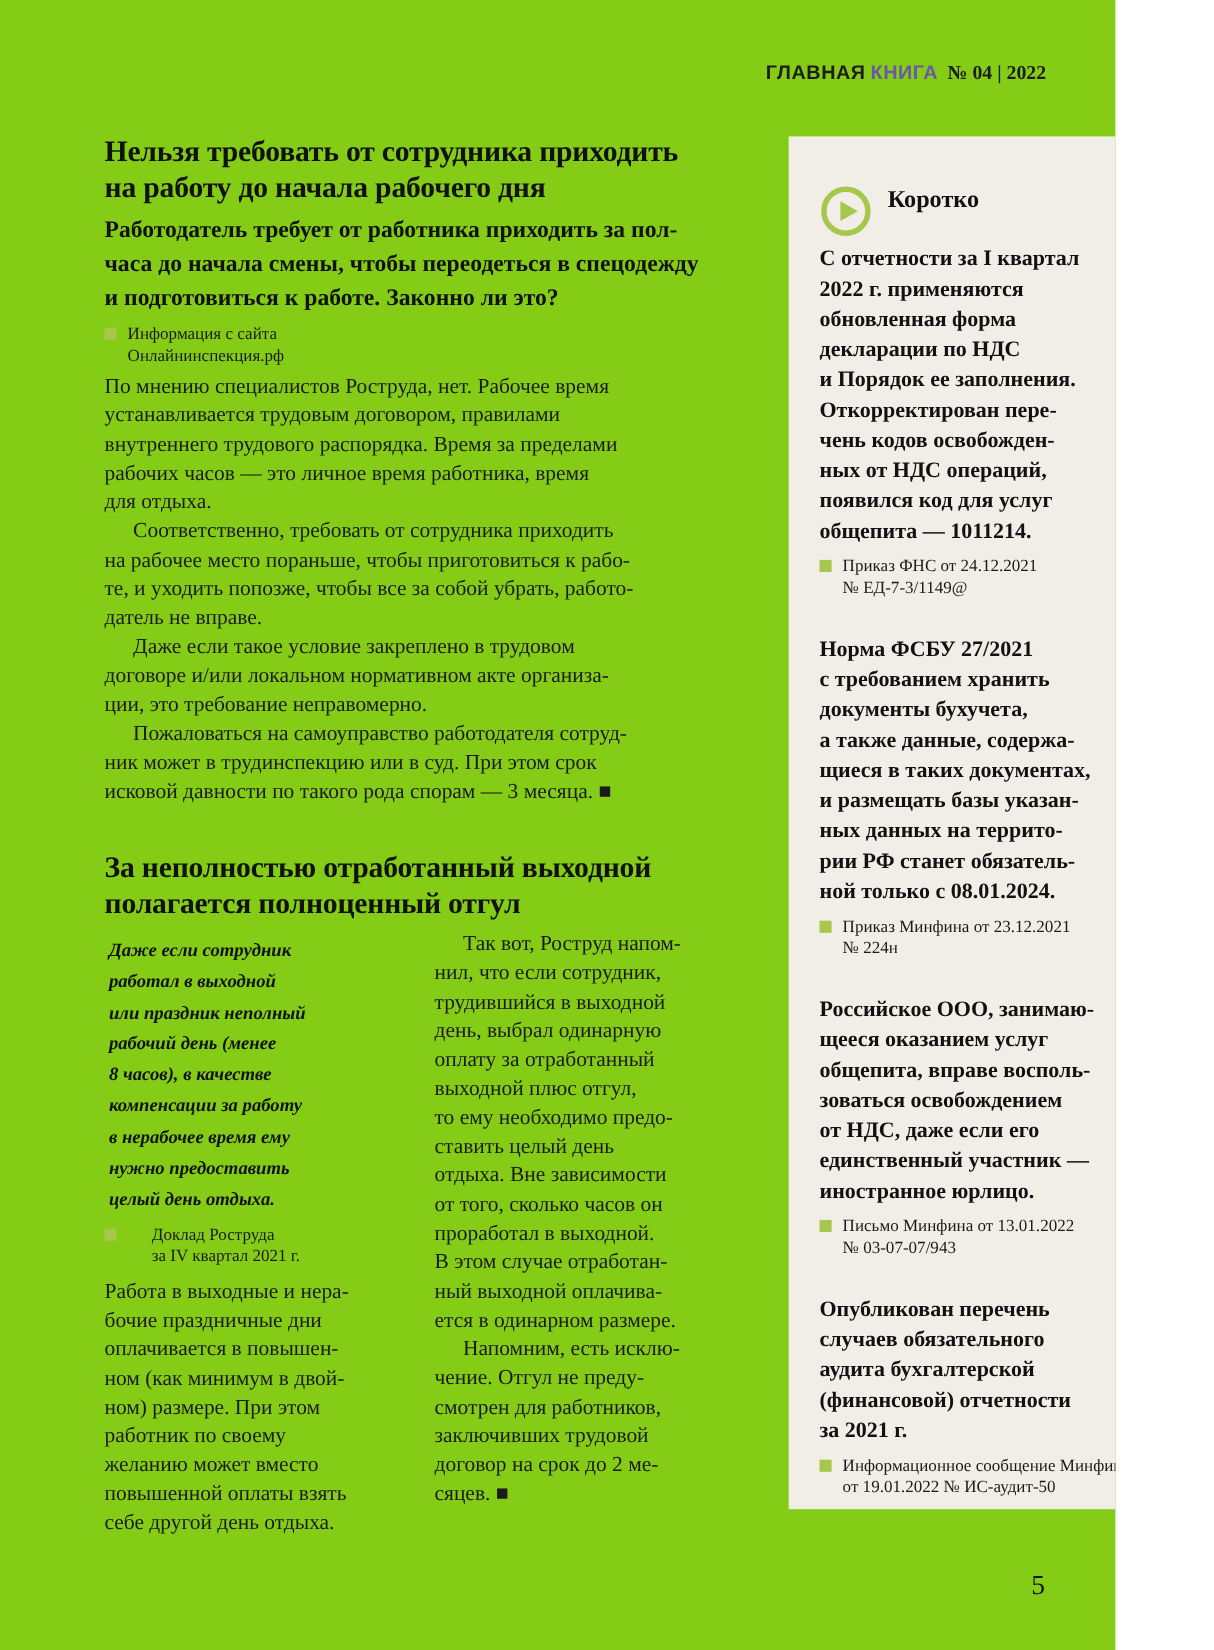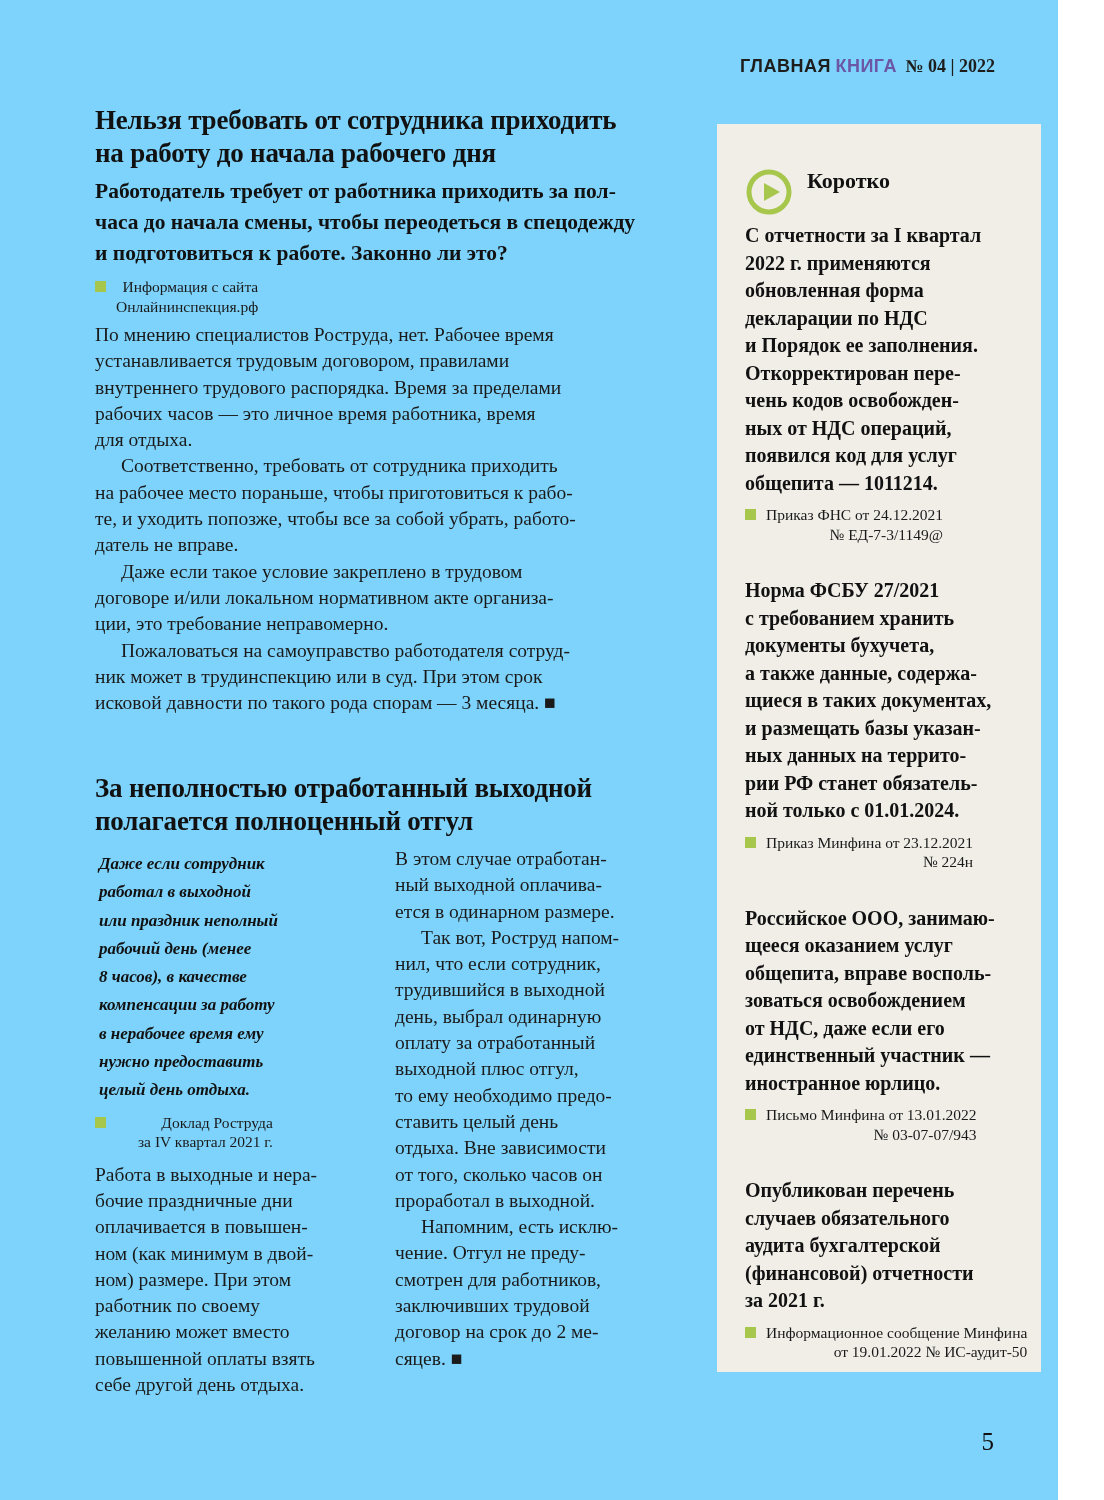--- a/index.html
+++ b/index.html
@@ -1,31 +1,31 @@
 <!DOCTYPE html>
 <html><head>
 <meta charset="utf-8">
 <style>
   html,body{margin:0;padding:0;background:#ffffff;}
-  .page{position:relative;width:1014px;height:1500px;background:#7dd3fc;overflow:hidden;
-        font-family:"Liberation Serif","DejaVu Serif",serif;color:#1a1a1a;padding-left:44px;}
+  .page{position:relative;width:1014px;height:1500px;background:#84cc16;overflow:hidden;
+        font-family:"Liberation Serif","DejaVu Serif",serif;color:#1a1a1a;}
 
   
   .mast{position:absolute;top:55px;right:63px;font-size:18px;line-height:22px;white-space:nowrap;}
   .brand-black{font-family:"Liberation Sans","DejaVu Sans",sans-serif;font-weight:700;letter-spacing:.5px;color:#1d1d1b;}
   .brand-purple{font-family:"Liberation Sans","DejaVu Sans",sans-serif;font-weight:700;letter-spacing:.5px;color:#6b57a5;}
   .issue{font-weight:700;color:#1d1d1b;margin-left:4px;}
 
   .t-pre{white-space:pre-line;}
 
   
-  .article1{position:absolute;left:95px;top:104px;width:572px;}
+  .article1{position:absolute;left:95px;top:121px;width:572px;}
   .title{margin:0;font-size:27px;line-height:33px;font-weight:700;color:#111;letter-spacing:-0.2px;}
   .lead{margin:6px 0 0 0;font-size:21.5px;line-height:31px;font-weight:700;color:#111;}
-  .source{display:flex;gap:10px;margin-top:8px;text-align:right;}
+  .source{display:flex;gap:10px;margin-top:8px;}
   .bullet{flex:0 0 auto;width:11px;height:11px;background:#a6c74b;margin-top:4px;}
   .src-text{font-size:15.5px;line-height:19.5px;color:#1a1a1a;}
   .body{margin-top:6px;}
   .para{margin:0;font-size:19.5px;line-height:26.3px;}
   .indent{text-indent:26px;}
 
   
   .article2{position:absolute;left:95px;top:772px;width:572px;}
   .cols{display:flex;gap:28px;margin-top:8px;}
   .col-left{width:272px;}
@@ -109,34 +109,34 @@
 бочие праздничные дни
 оплачивается в повышен-
 ном (как минимум в двой-
 ном) размере. При этом
 работник по своему
 желанию может вместо
 повышенной оплаты взять
 себе другой день отдыха.</p>
       </div>
       <div class="col-right">
-        <p class="para t-pre">В этом случае отработан-
-ный выходной оплачива-
-ется в одинарном размере.</p>
         <p class="para t-pre indent">Так вот, Роструд напом-
 нил, что если сотрудник,
 трудившийся в выходной
 день, выбрал одинарную
 оплату за отработанный
 выходной плюс отгул,
 то ему необходимо предо-
 ставить целый день
 отдыха. Вне зависимости
 от того, сколько часов он
 проработал в выходной.</p>
+        <p class="para t-pre">В этом случае отработан-
+ный выходной оплачива-
+ется в одинарном размере.</p>
         <p class="para t-pre indent">Напомним, есть исклю-
 чение. Отгул не преду-
 смотрен для работников,
 заключивших трудовой
 договор на срок до 2 ме-
 сяцев. ■</p>
       </div>
     </div>
   </article>
 
@@ -169,21 +169,21 @@
 
     <section class="brief">
       <p class="brief-text t-pre">Норма ФСБУ 27/2021
 с требованием хранить
 документы бухучета,
 а также данные, содержа-
 щиеся в таких документах,
 и размещать базы указан-
 ных данных на террито-
 рии РФ станет обязатель-
-ной только с 01.01.2024.</p>
+ной только с 08.01.2024.</p>
       <div class="source">
         <span class="bullet"></span>
         <span class="src-text t-pre">Приказ Минфина от 23.12.2021
 № 224н</span>
       </div>
     </section>
 
     <section class="brief">
       <p class="brief-text t-pre">Российское ООО, занимаю-
 щееся оказанием услуг

